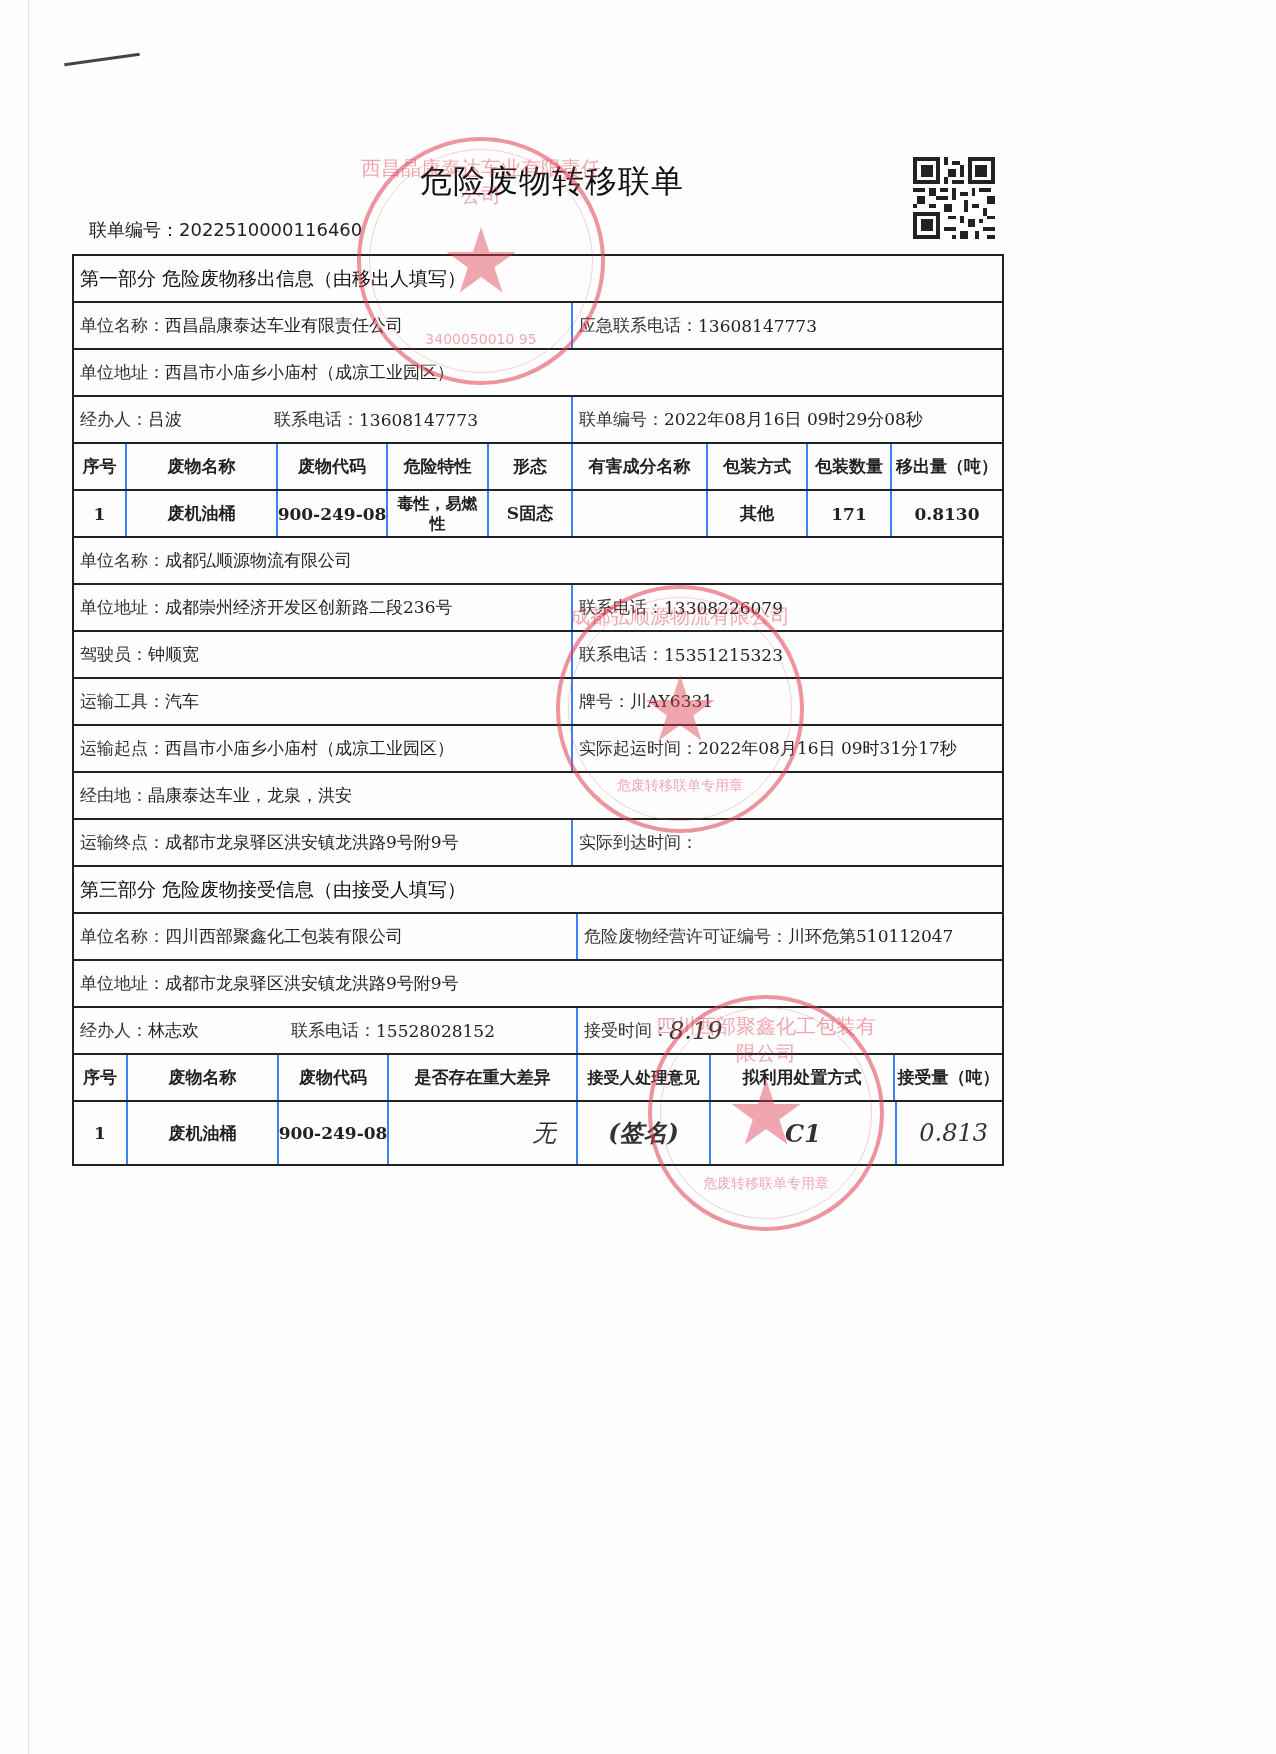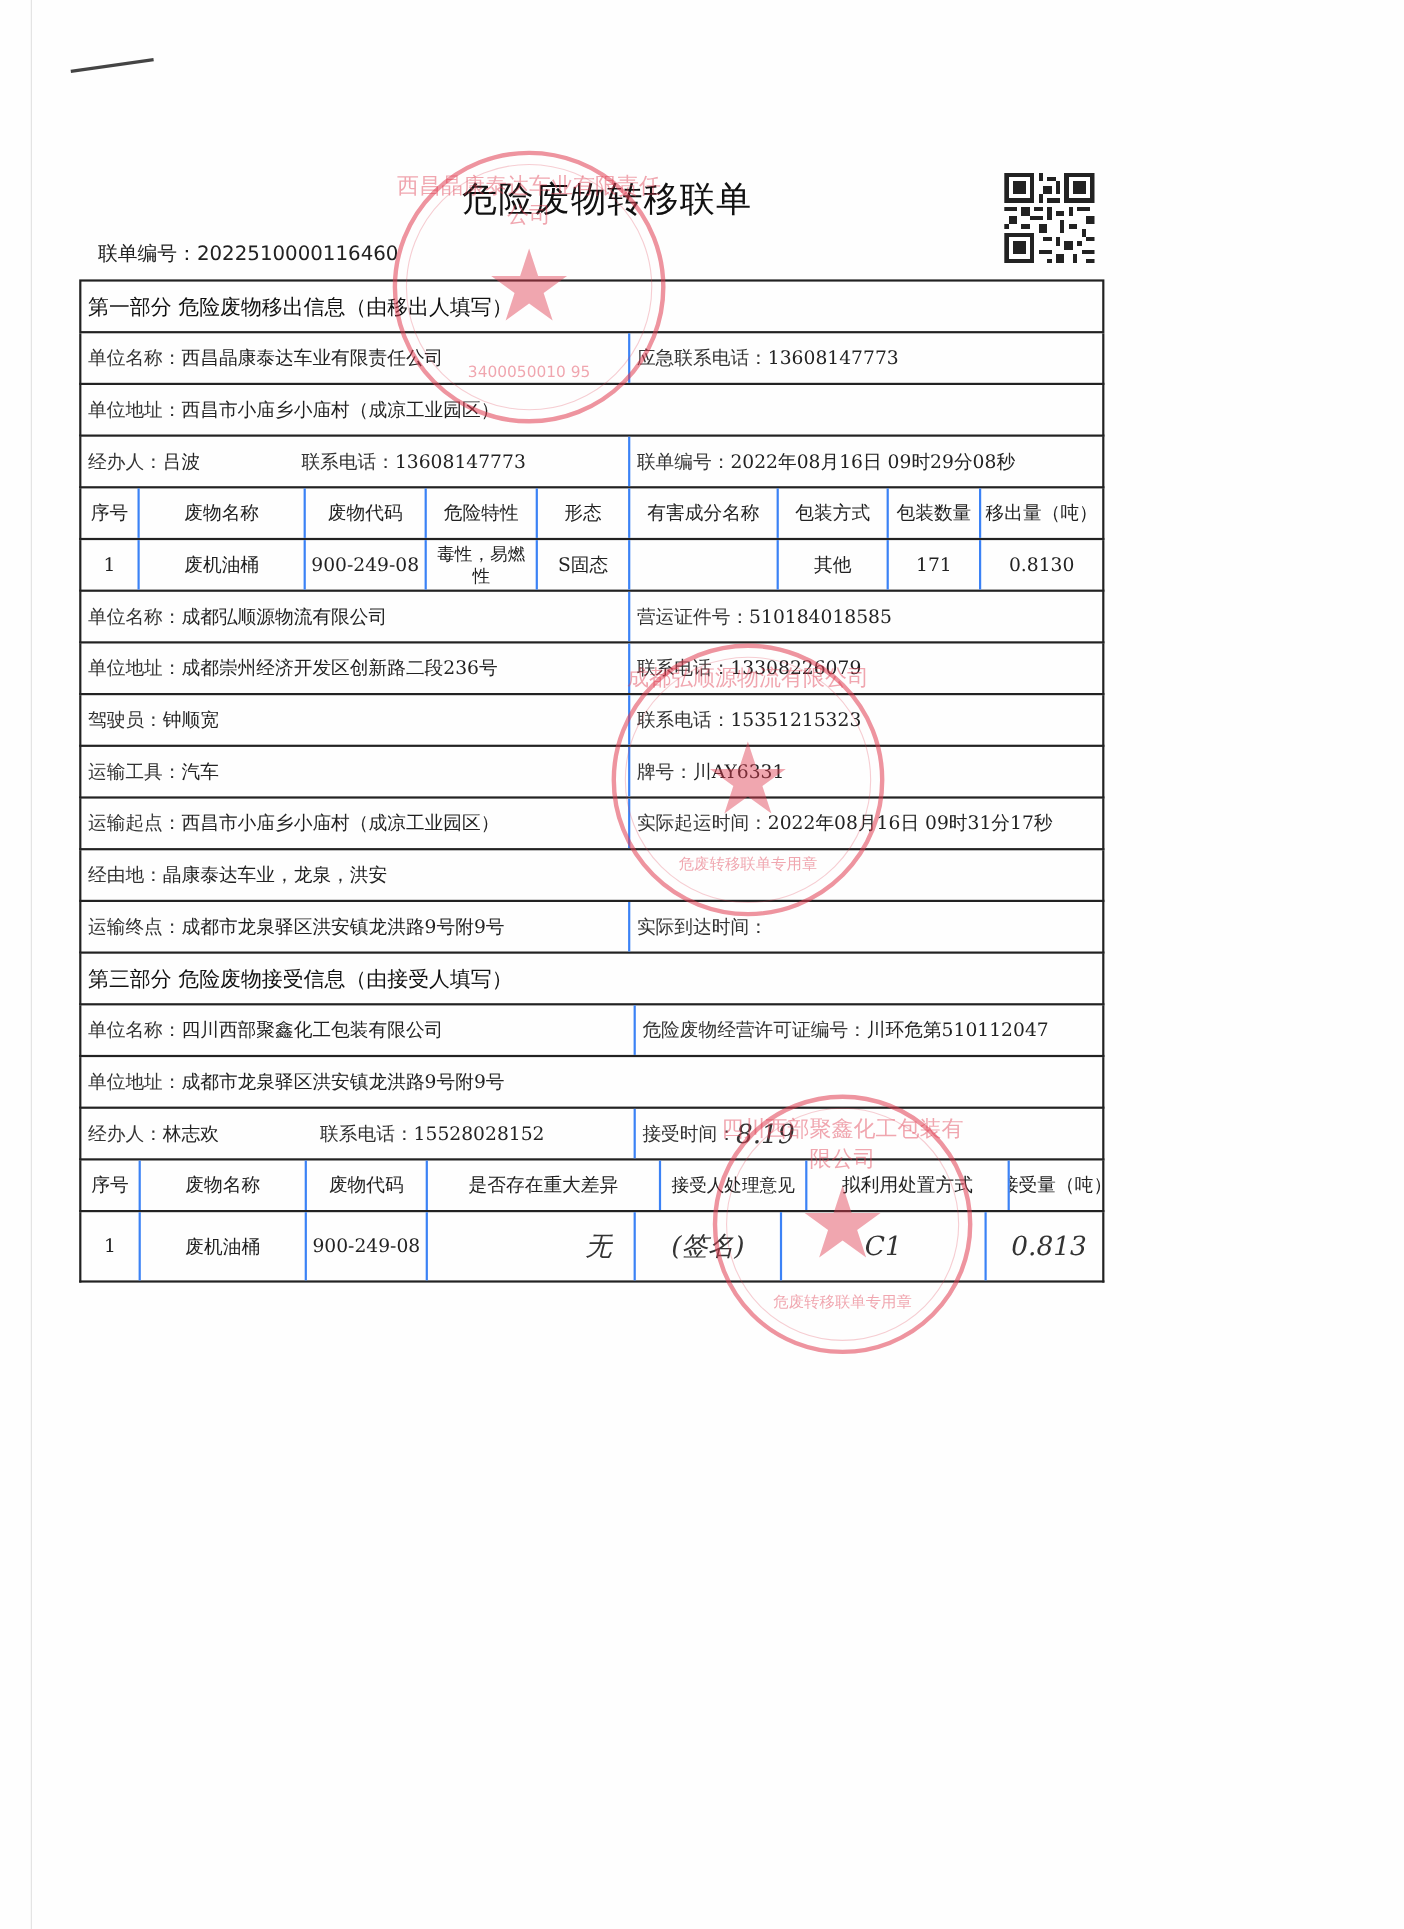--- a/index.html
+++ b/index.html
@@ -16,21 +16,21 @@
   .form-no {
     position: absolute; left: 89px; top: 218px; font-size: 18px;
     font-family: "DejaVu Sans", "Liberation Sans", sans-serif; color: #222; z-index: 3;
   }
   .qr { position: absolute; left: 913px; top: 156px; width: 82px; height: 84px; z-index: 3; }
   .doc { position: absolute; left: 72px; top: 254px; width: 932px; z-index: 2; }
   .row { display: flex; border-left: 2px solid #222; border-right: 2px solid #222; border-bottom: 2px solid #222; height: 45px; box-sizing: content-box; }
   .row.first { border-top: 2px solid #222; }
   .cell { box-sizing: border-box; padding: 0 6px; display: flex; align-items: center; font-size: 17px; white-space: nowrap; overflow: hidden; }
   .cell + .cell { border-left: 2px solid #3b82f6; }
-  .cell.center { justify-content: center; padding: 0 2px; text-align: center; }
+  .cell.center { justify-content: center; padding: 0 2px; text-align: center; font-weight: bold; }
   .section-head { font-size: 19px; font-family: "DejaVu Sans", "Liberation Sans", sans-serif; color: #111; }
   .label { color: #333; }
   .spacer { display: inline-block; width: 46px; }
   .wrap { white-space: normal; line-height: 20px; font-size: 16px; }
   .hand { font-family: "DejaVu Serif", serif; font-style: italic; font-size: 24px; color: #333; }
   .stamp {
     position: absolute; border-radius: 50%; border: 4px solid rgba(224, 60, 80, 0.55);
     z-index: 4; pointer-events: none; display: flex; align-items: center; justify-content: center;
   }
   .stamp .inner { position: absolute; inset: 8px; border-radius: 50%; border: 1px solid rgba(224,60,80,0.25); }
@@ -153,24 +153,20 @@
     <div class="cell center" style="width:100px">其他</div>
     <div class="cell center" style="width:84px">171</div>
     <div class="cell center" style="flex:1">0.8130</div>
   </div>
 
   <div class="row">
     <div class="cell" style="width:497px">
       <span class="label">单位名称：</span>
         <span>成都弘顺源物流有限公司</span>
     </div>
-    <div class="cell" style="flex:1">
-      <span class="label">营运证件号：</span>
-        <span>510184018585</span>
-    </div>
   </div>
   <div class="row">
     <div class="cell" style="width:497px">
       <span class="label">单位地址：</span>
         <span>成都崇州经济开发区创新路二段236号</span>
     </div>
     <div class="cell" style="flex:1">
       <span class="label">联系电话：</span>
         <span>13308226079</span>
     </div>
@@ -252,21 +248,21 @@
     </div>
     <div class="cell" style="flex:1">
       <span class="label">接受时间：</span>
         <span class="hand">8.19</span>
     </div>
   </div>
   <div class="row">
     <div class="cell center" style="width:52px">序号</div>
     <div class="cell center" style="width:151px">废物名称</div>
     <div class="cell center" style="width:110px">废物代码</div>
-    <div class="cell center" style="width:212px">是否存在重大差异</div>
+    <div class="cell center" style="width:189px">是否存在重大差异</div>
     <div class="cell center wrap" style="width:133px">接受人处理意见</div>
     <div class="cell center" style="width:184px">拟利用处置方式</div>
     <div class="cell center" style="flex:1">接受量（吨）</div>
   </div>
   <div class="row" style="height:62px">
     <div class="cell center" style="width:52px">1</div>
     <div class="cell center" style="width:151px">废机油桶</div>
     <div class="cell center" style="width:110px">900-249-08</div>
     <div class="cell hand" style="width:189px; justify-content:flex-end; padding-right:20px">无</div>
     <div class="cell center hand" style="width:133px">(签名)</div>

